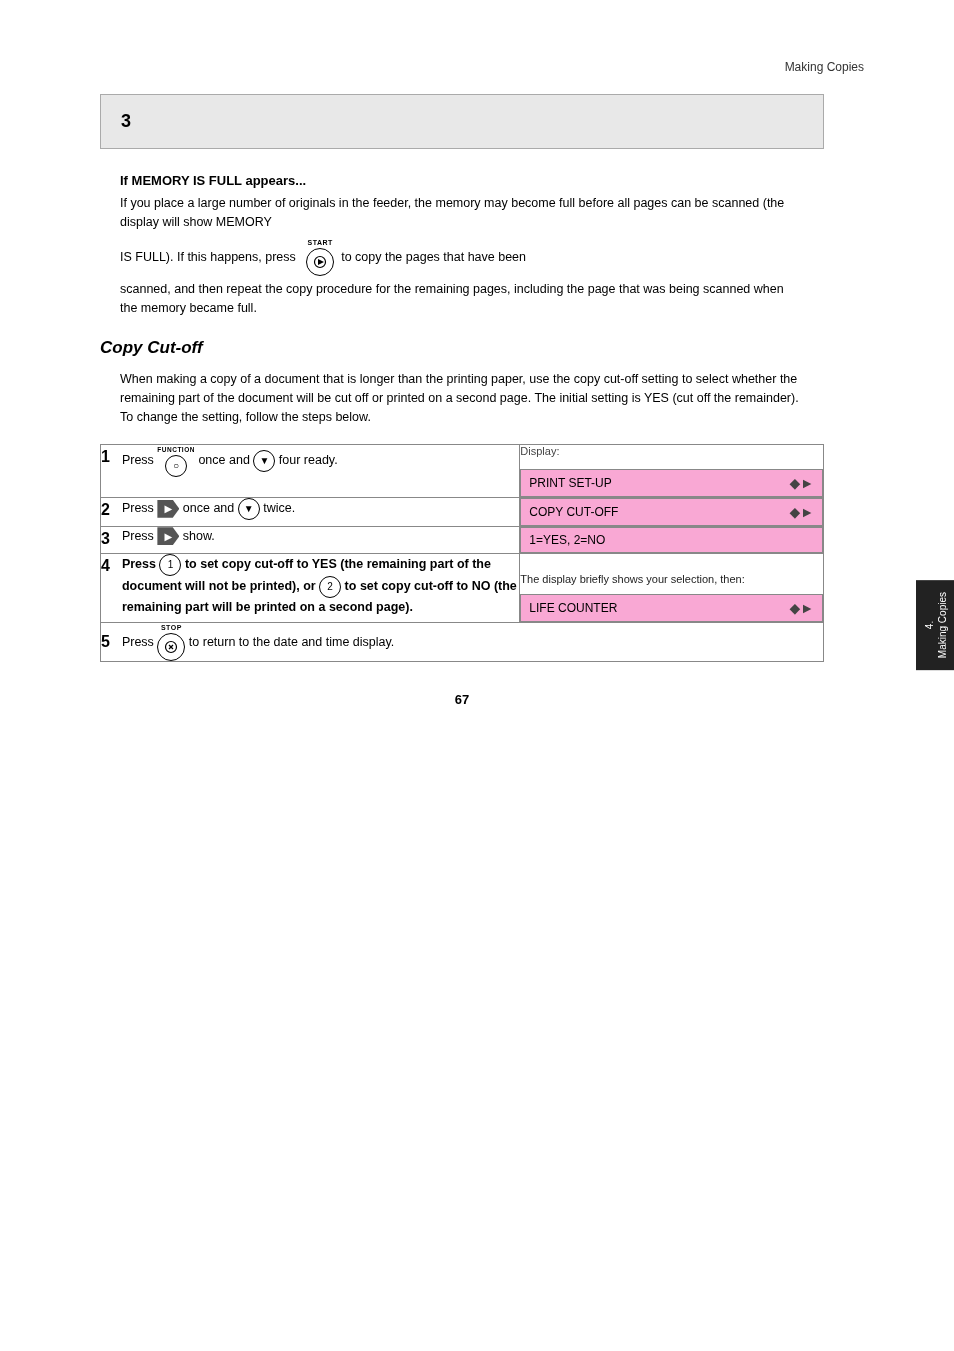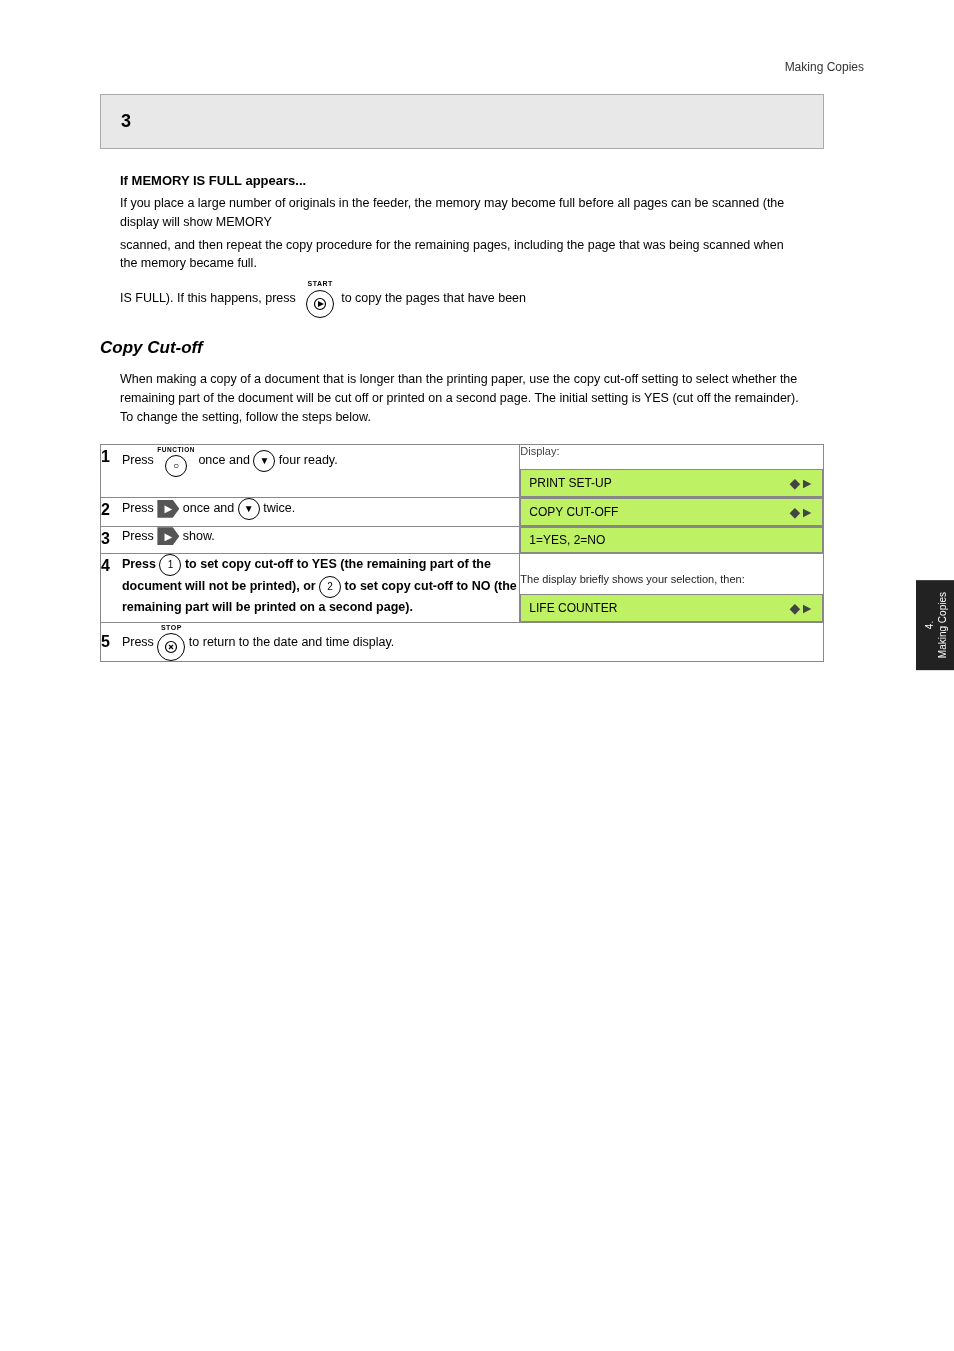--- a/index.html
+++ b/index.html
@@ -198,21 +198,21 @@
       padding: 10px 12px;
       font-size: 12px;
     }
     .display-label {
       font-size: 11px;
       color: #444;
       margin-bottom: 12px;
     }
     .display-box {
       border: 1px solid #888;
-      background: #bef264;
+      background: #f9a8d4;
       padding: 5px 8px;
       font-size: 12px;
       display: flex;
       align-items: center;
       justify-content: space-between;
       min-width: 140px;
     }
     .display-arrow {
       font-size: 14px;
       color: #444;
@@ -324,37 +324,37 @@
   <div class="main-content">
 
     <div class="step-box-top">
       <span class="step-number-large">3</span>
     </div>
 
     <div class="memory-section">
       <div class="memory-title">If MEMORY IS FULL appears...</div>
       <div class="memory-text">
         <span>If you place a large number of originals in the feeder, the memory may become full before all pages can be scanned (the display will show MEMORY</span>
-      </div>
-      <div class="memory-text" style="margin-top:4px;">
-        <span>scanned, and then repeat the copy procedure for the remaining pages, including the page that was being scanned when the memory became full.</span>
       </div>
       <div class="memory-text" style="margin-top:6px;">
         <span>IS FULL). If this happens, press</span>
         &nbsp;
         <span class="inline-btn-wrap">
           <span class="inline-label-above">START</span>
           <span class="btn-start" style="display:inline-flex;flex-direction:column;align-items:center;justify-content:center;width:28px;height:28px;border:1.5px solid #000;border-radius:50%;vertical-align:middle;background:#fff;">
             <svg width="14" height="14" viewBox="0 0 14 14">
                 <circle cx="7" cy="7" r="5.5" fill="none" stroke="#000" stroke-width="1.2"></circle>
                 <polygon points="5,4 11,7 5,10" fill="#000"></polygon>
               </svg>
           </span>
         </span>
         &nbsp;<span>to copy the pages that have been</span>
+      </div>
+      <div class="memory-text" style="margin-top:4px;">
+        <span>scanned, and then repeat the copy procedure for the remaining pages, including the page that was being scanned when the memory became full.</span>
       </div>
     </div>
 
     <div class="section-heading">Copy Cut-off</div>
 
     <div class="section-intro">When making a copy of a document that is longer than the printing paper, use the copy cut-off setting to select whether the remaining part of the document will be cut off or printed on a second page. The initial setting is YES (cut off the remainder). To change the setting, follow the steps below.</div>
 
     <table class="steps-table">
 
       <tbody>
@@ -463,15 +463,16 @@
                 </span>
               </span>
               <span>to return to the date and time display.</span>
             </div>
           </div>
         </td>
       </tr>
     </tbody>
       </table>
 
+    <div class="page-number">67</div>
 
   </div>
 </div>
 
 </body></html>

